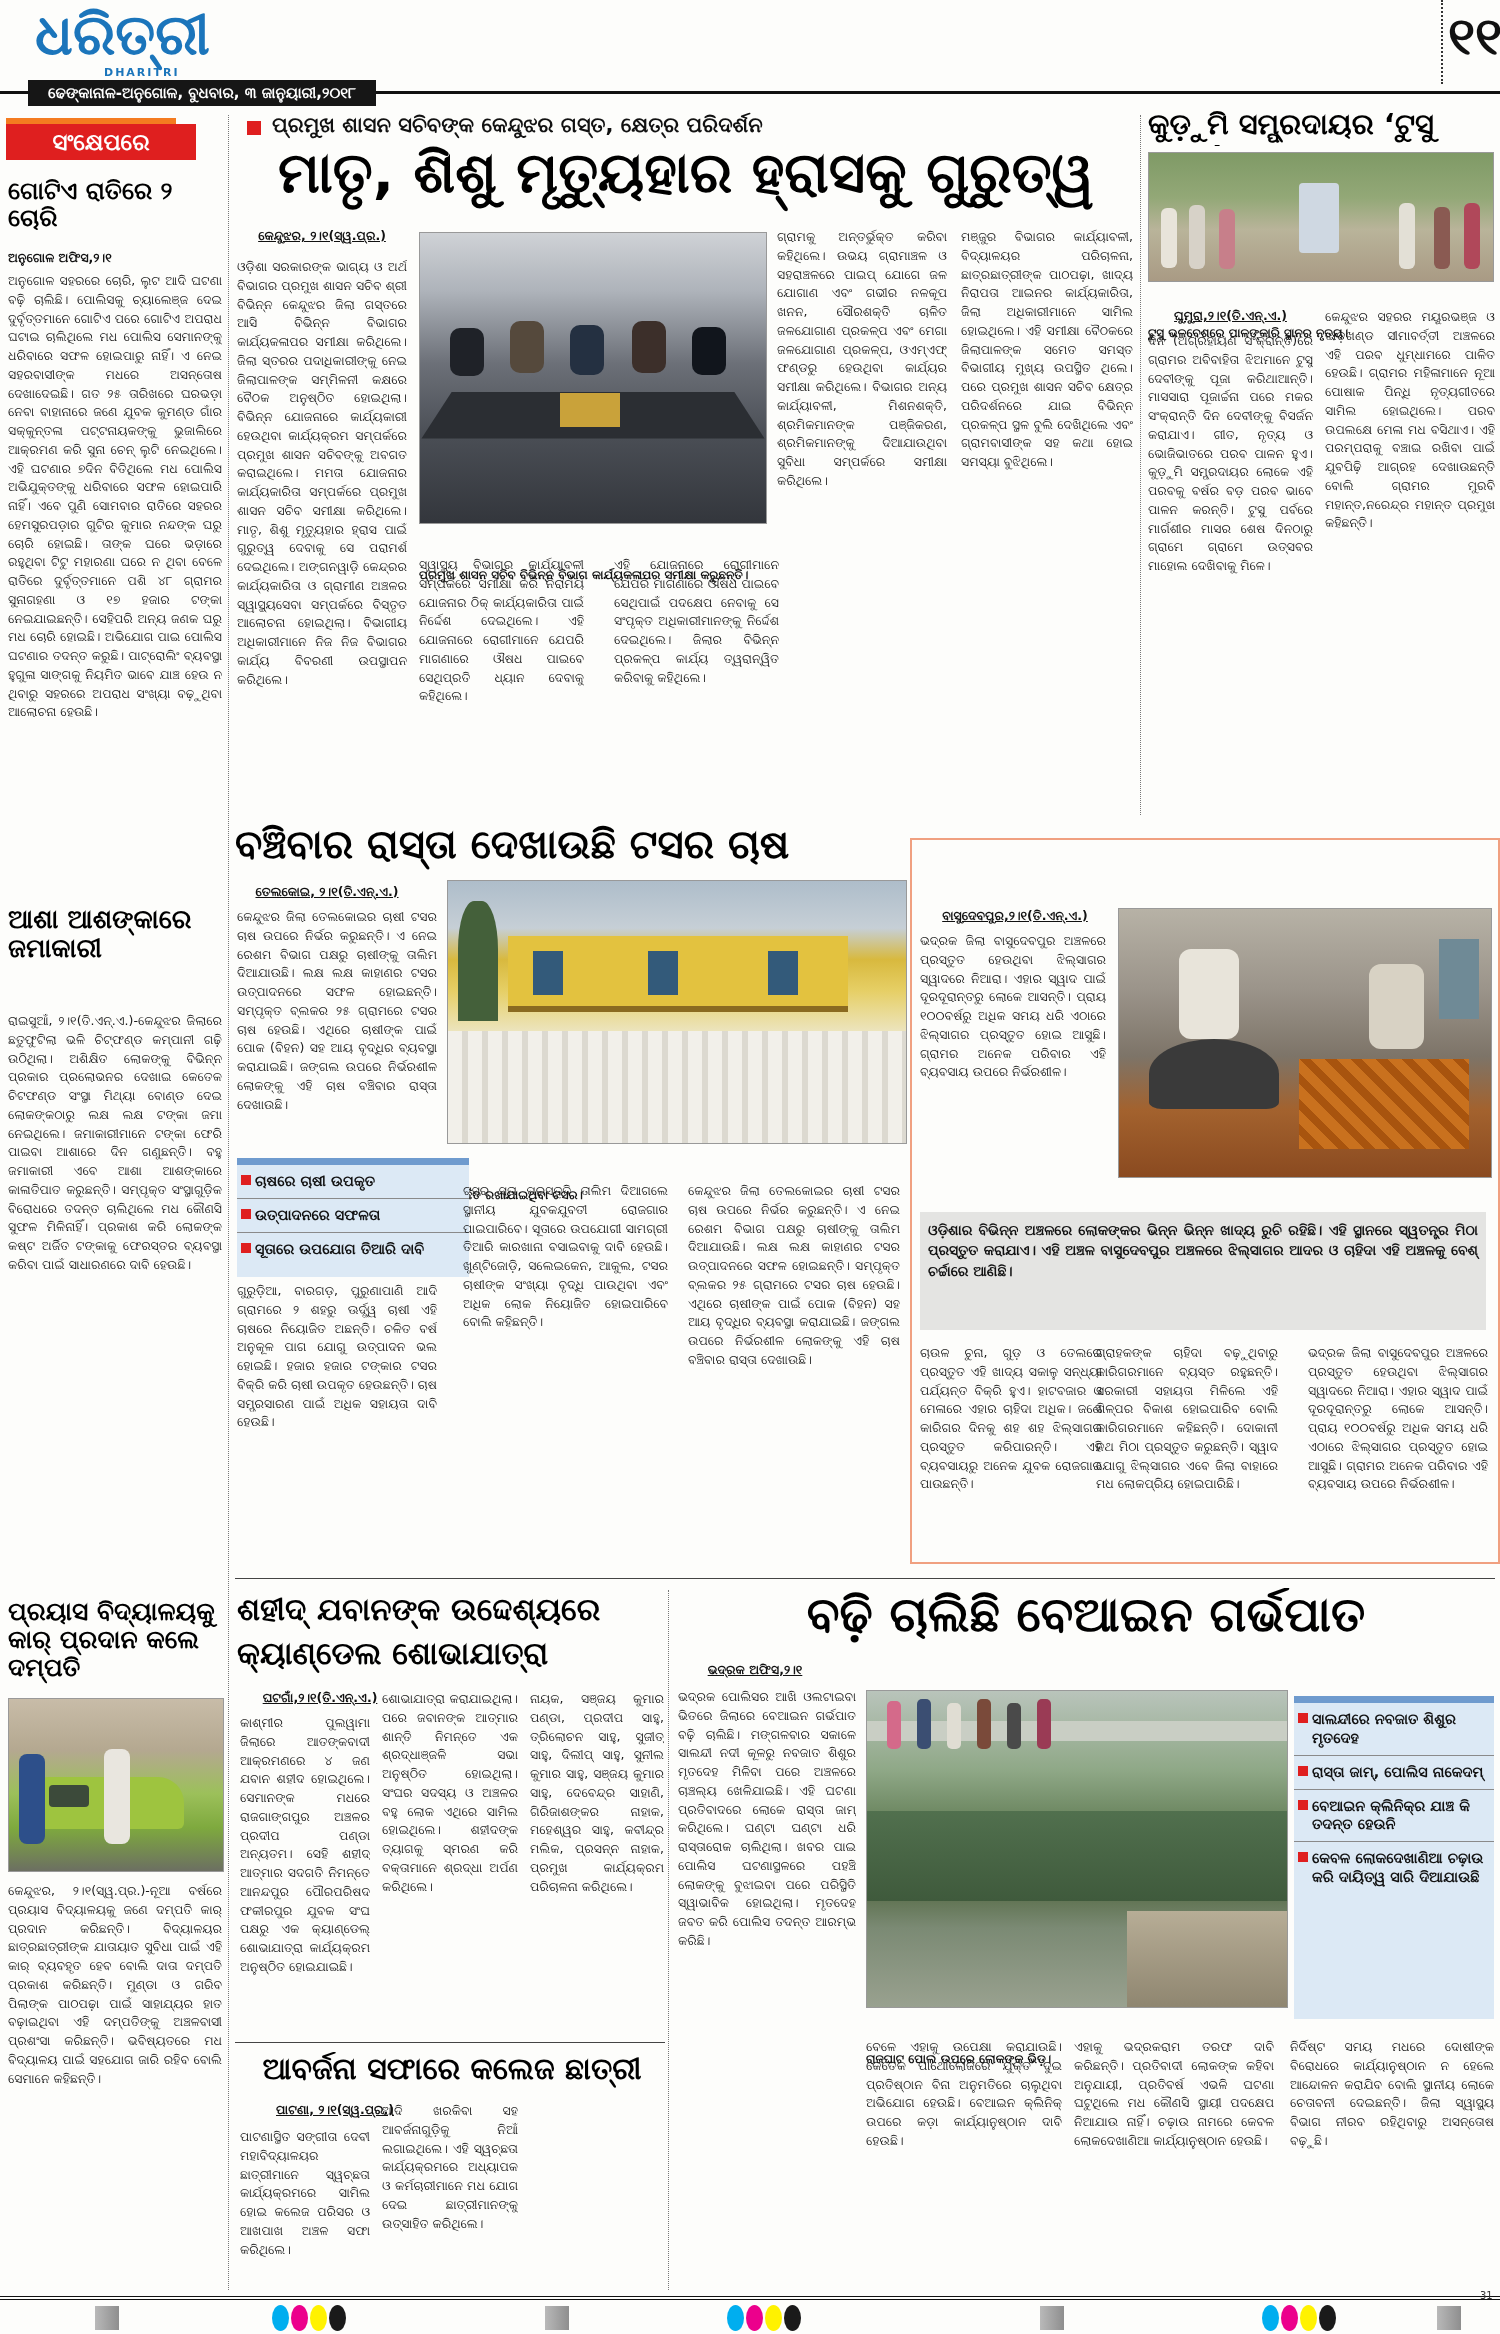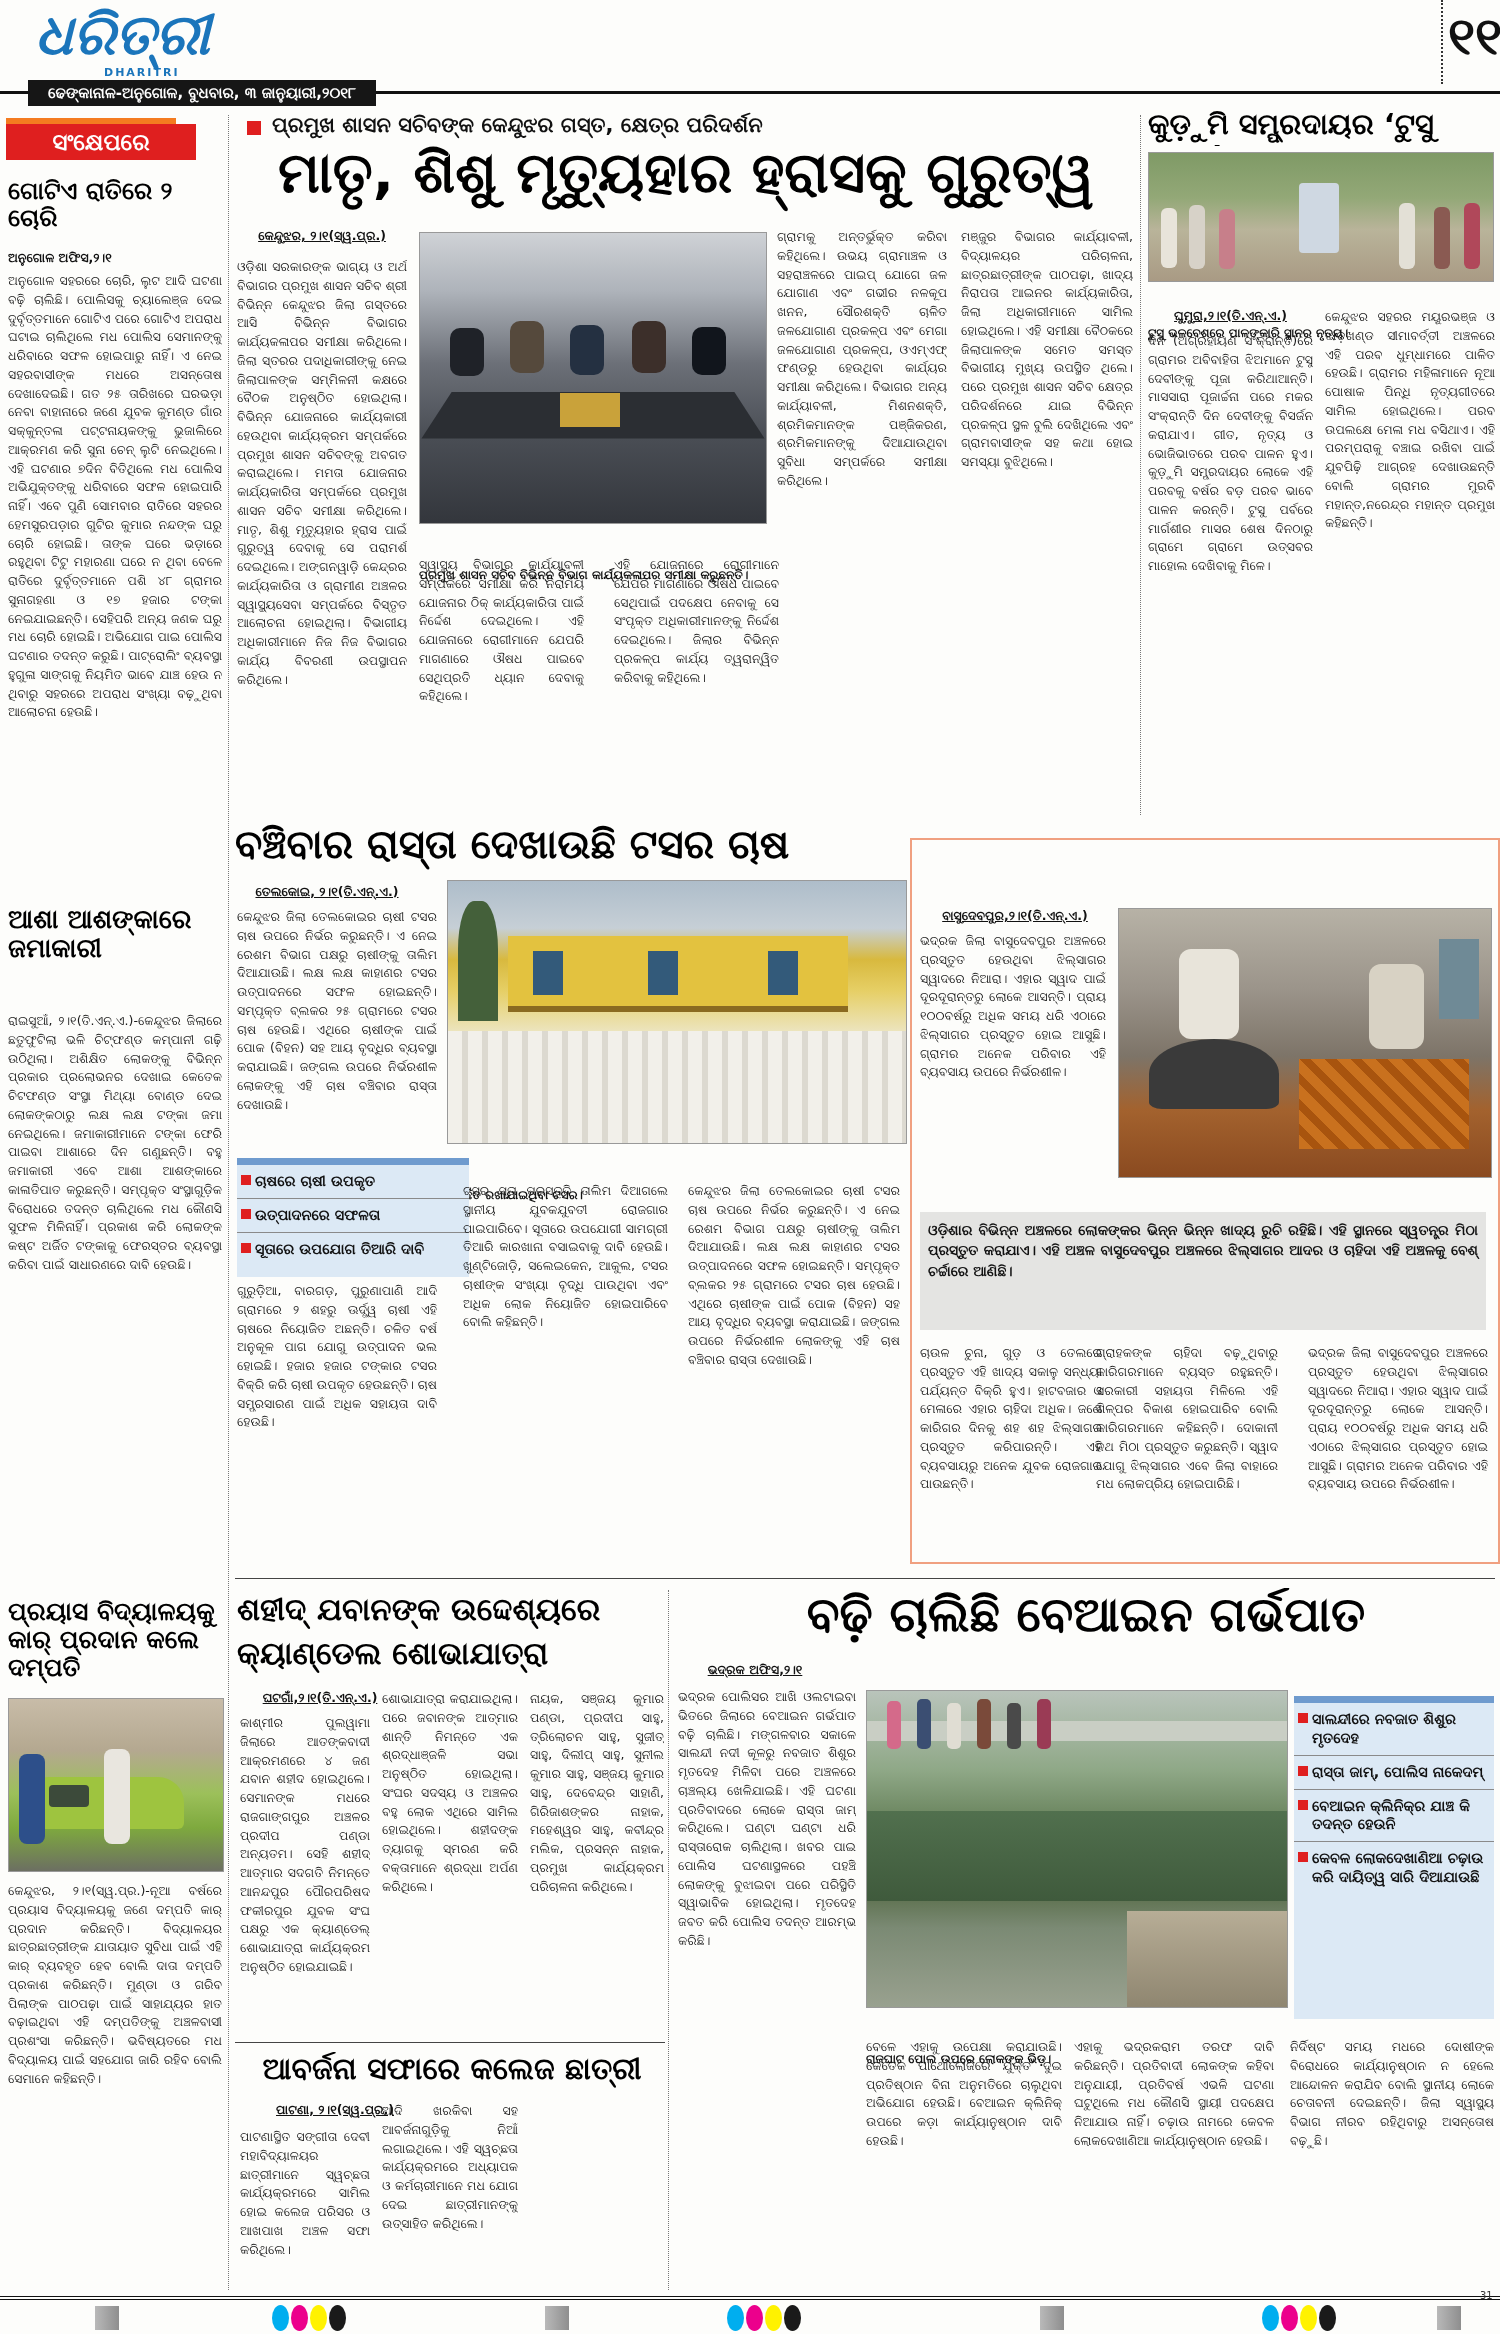--- a/index.html
+++ b/index.html
@@ -20,21 +20,21 @@
   .bullet-sq{position:absolute;left:4px;top:10px;width:10px;height:10px;background:#df1f1f;}
   .regsq{width:24px;height:24px;background:linear-gradient(90deg,#b9b9b9,#8e8e8e);}
   .cmyk span{display:inline-block;width:17px;height:26px;border-radius:50%;margin-right:2px;}
 </style>
 </head>
 <body>
 
 <div id="page">
 
   <div class="abs" style="left:35px;top:6px;width:200px;height:72px;">
-    <div style="font-size:56px;font-weight:bold;color:#1b75bb;line-height:1.05;font-style:italic;">ଧରିତ୍ରୀ</div>
+    <div style="font-size:56px;font-weight:bold;color:#1b75bb;line-height:1.05;">ଧରିତ୍ରୀ</div>
   </div>
   <div class="abs" style="left:104px;top:66px;font-size:11px;font-weight:bold;color:#1b75bb;letter-spacing:2px;">DHARITRI</div>
 
   <div class="abs" style="left:28px;top:80px;width:348px;height:26px;background:#161616;color:#fff;font-size:15px;font-weight:bold;display:flex;align-items:center;justify-content:center;">ଢେଙ୍କାନାଳ-ଅନୁଗୋଳ, ବୁଧବାର, ୩ ଜାନୁୟାରୀ,୨୦୧୮</div>
 
   <div class="abs" style="left:0px;top:91px;width:30px;border-top:3px solid #111;"></div>
   <div class="abs" style="left:376px;top:91px;width:1124px;border-top:3px solid #111;"></div>
 
   <div class="abs" style="left:1441px;top:0px;height:84px;border-left:2px dotted #333;"></div>
   <div class="abs" style="left:1448px;top:6px;width:50px;font-size:52px;font-weight:bold;color:#111;">୧୧</div>

